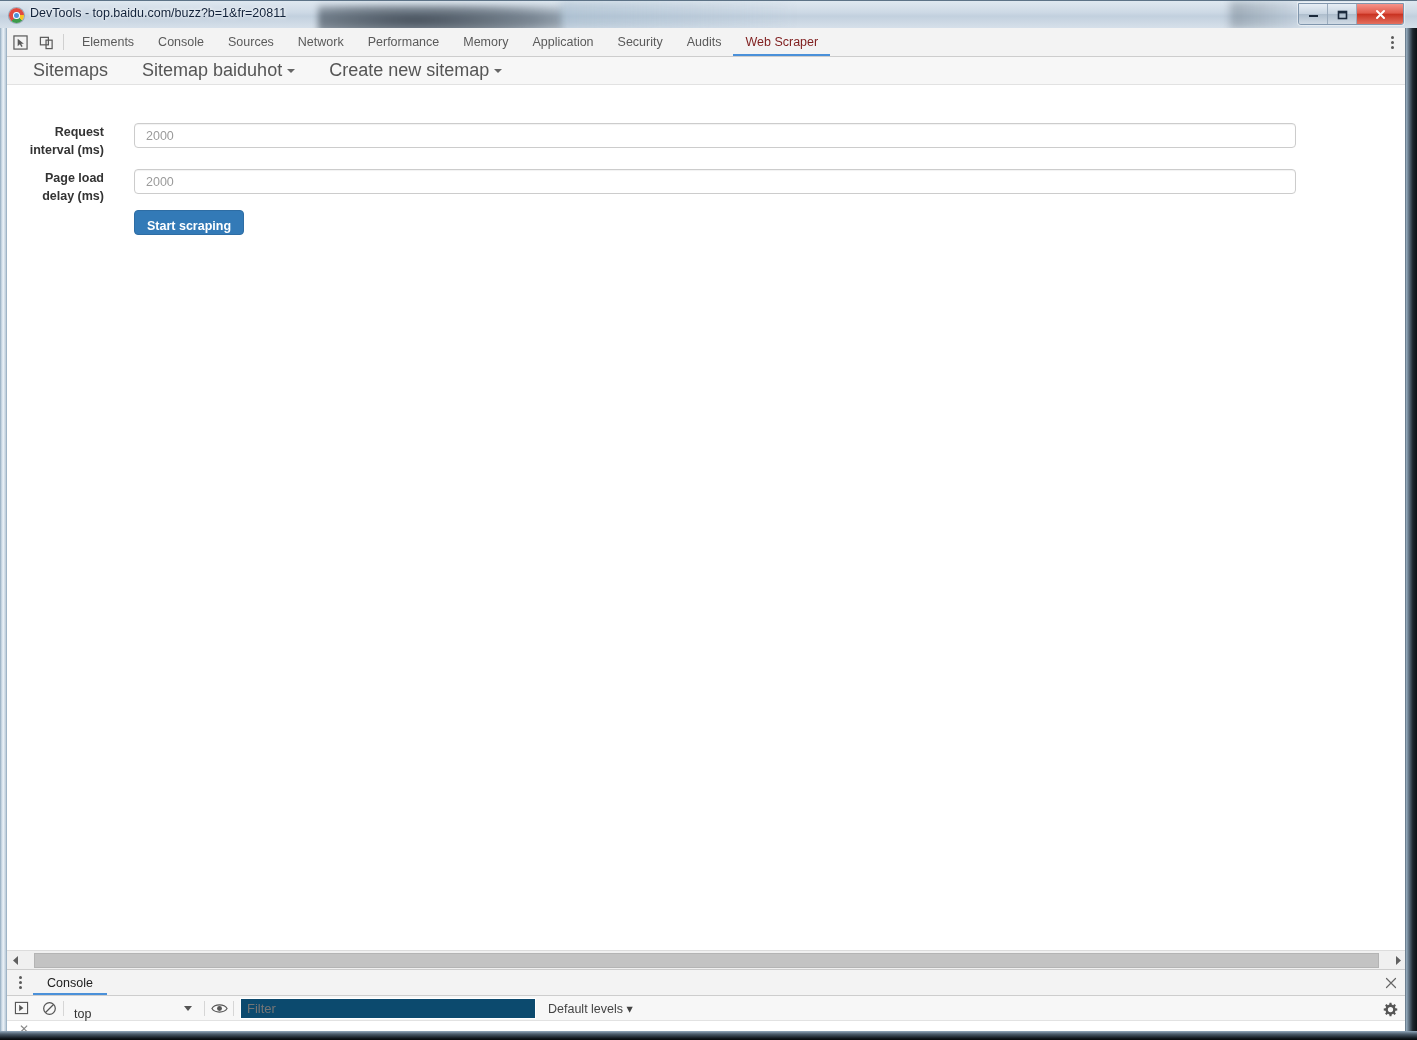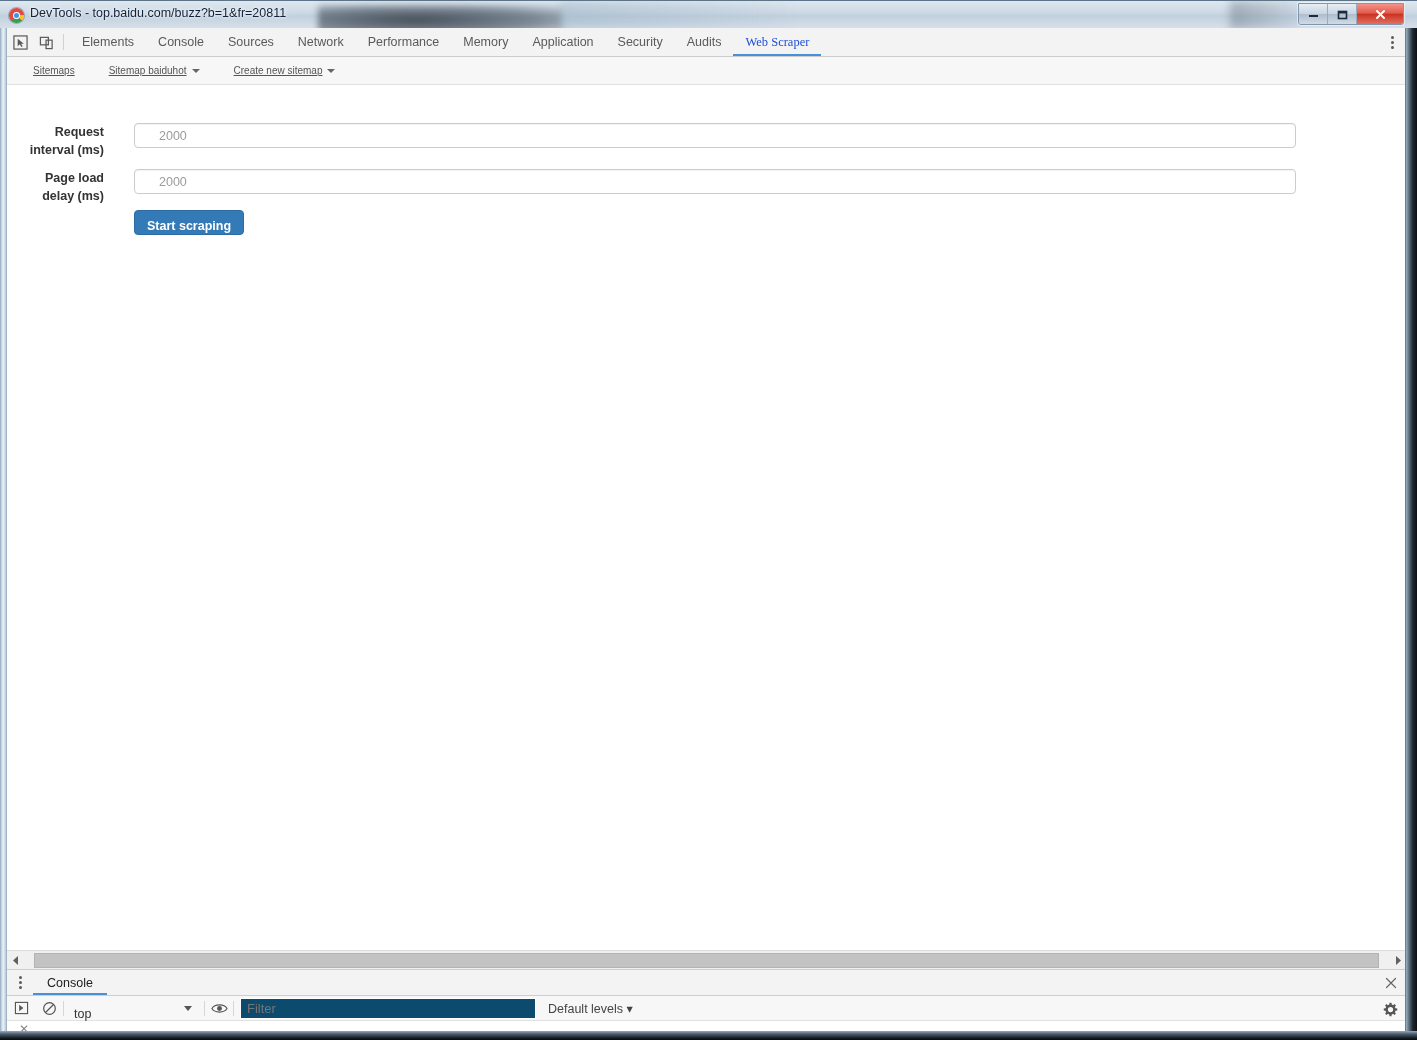--- a/index.html
+++ b/index.html
@@ -153,23 +153,22 @@
   }
   .tab {
     padding: 12px 12px;
     display: flex; align-items: center;
     font-size: 12.5px;
     color: #5a5a5a;
     cursor: pointer;
     white-space: nowrap;
   }
   .tab.active {
-    color: #1d4ed8;
+    color: #7f1d1d;
     box-shadow: inset 0 -2px 0 0 #4a90d9;
-    font-family: Liberation Serif, serif;
   }
   #tabbar-spacer { flex: 1; }
   #kebab-main {
     width: 30px;
     display: flex; align-items: center; justify-content: center;
     cursor: pointer;
   }
   .kdot { width: 3px; height: 3px; border-radius: 50%; background: #5a5a5a; margin: 1px 0; }
 
   
@@ -177,26 +176,25 @@
     position: absolute;
     left: 0; top: 29px;
     width: 1400px; height: 28px;
     background: #f7f7f7;
     border-bottom: 1px solid #e2e2e2;
     display: flex;
     align-items: center;
     padding-left: 26px;
   }
   .navitem {
-    font-size: 10px;
+    font-size: 18px;
     color: #555555;
     margin-right: 34px;
     cursor: pointer;
     white-space: nowrap;
-    text-decoration: underline;
   }
   .caret {
     display: inline-block;
     margin-left: 5px;
     border-left: 4px solid transparent;
     border-right: 4px solid transparent;
     border-top: 4px solid #666666;
     vertical-align: middle;
   }
 
@@ -226,21 +224,21 @@
   .forminput {
     position: absolute;
     left: 127px;
     width: 1162px;
     height: 25px;
     border: 1px solid #cccccc;
     border-radius: 4px;
     background: #ffffff;
     font-size: 12.5px;
     color: #9b9b9b;
-    padding: 0 24px;
+    padding: 0 11px;
     font-family: "Liberation Sans", sans-serif;
     outline: none;
     box-shadow: inset 0 1px 1px rgba(0,0,0,.055);
   }
   #btn-start {
     position: absolute;
     left: 127px; top: 125px;
     height: 25px;
     padding: 8px 12px;
     background: #337ab7;

